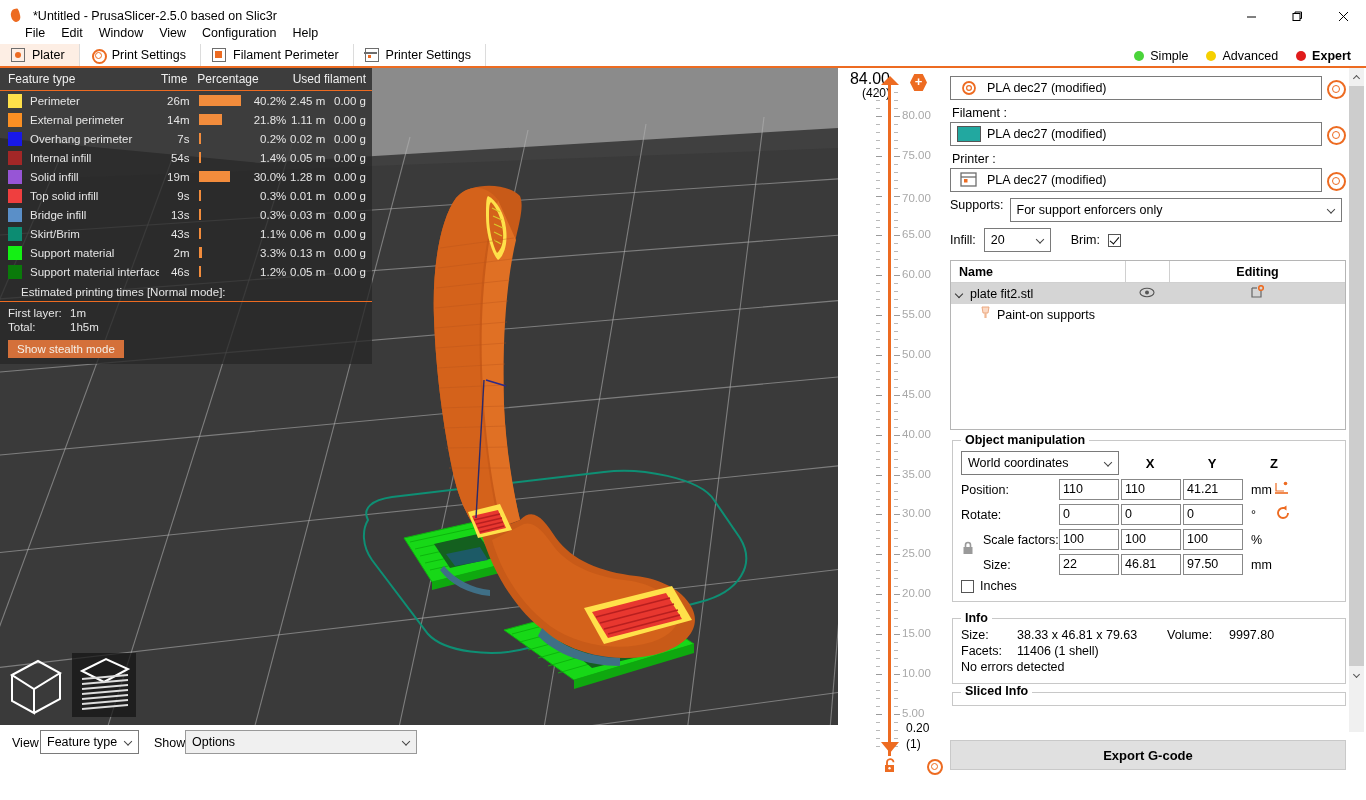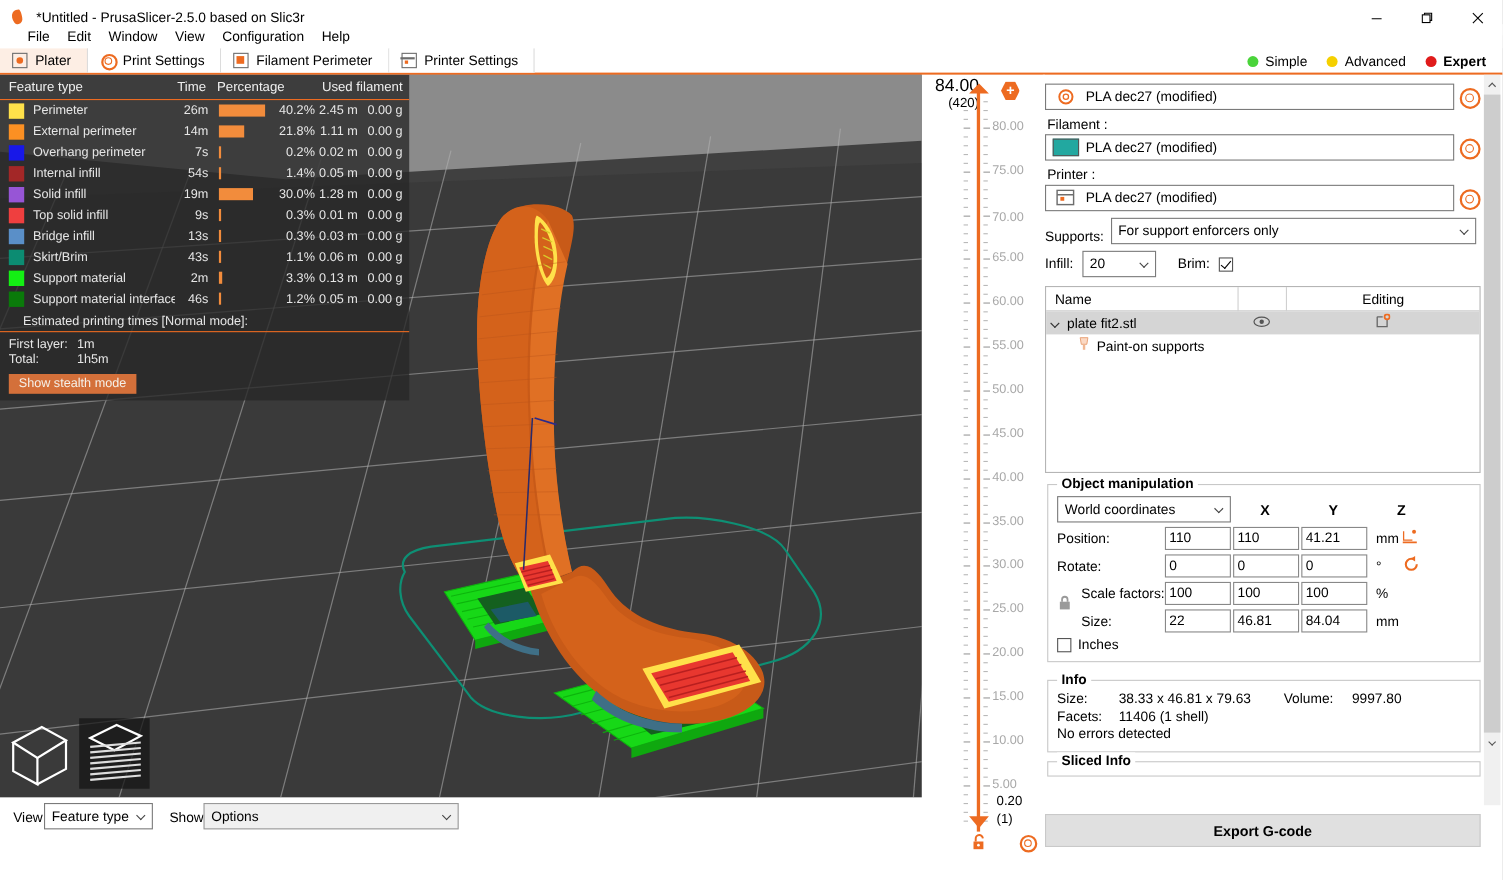--- a/index.html
+++ b/index.html
@@ -202,33 +202,33 @@
   .preset-combo {
     flex: 1; height: 24px; border: 1px solid #7a7a7a; background: #fff;
     display: flex; align-items: center; position: relative; padding-left: 6px;
   }
   .preset-combo .pval { margin-left: 30px; font-size: 12.5px; color: #000; }
   .preset-swatch { position: absolute; left: 6px; top: 3px; width: 24px; height: 16px; }
   .gear-btn { width: 18px; height: 18px; position: relative; flex: 0 0 18px; }
   .gear-btn::before{ content:""; position:absolute; left:1px; top:1px; width:15px;height:15px;border:2.5px solid #ed6b21;border-radius:50%; }
   .gear-btn::after{ content:""; position:absolute; left:5.5px; top:5.5px; width:6px;height:6px;border:1.5px solid #ed6b21;border-radius:50%; }
 
-  .supports-row { display: flex; align-items: flex-end; gap: 6px; margin: 6px 0 6px 0; padding-right: 24px;}
+  .supports-row { display: flex; align-items: flex-start; gap: 6px; margin: 6px 0 6px 0; padding-right: 24px;}
   .infill-row { display: flex; align-items: center; gap: 8px; margin-bottom: 8px; }
   .chk { width: 13px; height: 13px; border: 1px solid #555; background: #fff; position: relative; display: inline-block; }
   .chk.checked::after {
     content: ""; position: absolute; left: 3.5px; top: 0.5px; width: 4px; height: 8px;
     border-right: 1.6px solid #000; border-bottom: 1.6px solid #000; transform: rotate(40deg);
   }
 
   .objlist {
     border: 1px solid #b5b5b5; height: 170px; margin-right: 20px; background: #fff;
     display: flex; flex-direction: column;
   }
-  .ol-head { display: flex; height: 22px; align-items: center; border-bottom: 1px solid #d0d0d0; font-size: 12.5px;}
+  .ol-head { display: flex; height: 22px; align-items: center; border-bottom: 1px solid #d0d0d0; font-size: 12.5px; font-weight: bold;}
   .ol-h-name { flex: 1; padding-left: 8px; }
   .ol-h-eye { width: 44px; border-left: 1px solid #d0d0d0; height: 22px;}
   .ol-h-edit { width: 176px; border-left: 1px solid #d0d0d0; height:22px; text-align: center; line-height: 22px;}
   .ol-row { display: flex; height: 21px; align-items: center; font-size: 12.5px; }
   .ol-row.sel { background: #d5d5d5; }
   .ol-name { flex: 1; display: flex; align-items: center; gap: 5px; padding-left: 5px;}
   .ol-eye { width: 44px; text-align: center; }
   .ol-edit { width: 176px; text-align: center; }
   .chev-down { width: 6px; height: 6px; border-right: 1.6px solid #333; border-bottom: 1.6px solid #333; transform: rotate(45deg); display:inline-block; margin-right:3px; }
 
@@ -1025,21 +1025,21 @@
         <div class="inp">100</div>
         <div class="inp">100</div>
         <div class="inp">100</div>
         <div class="unit">%</div>
       </div>
 
       <div class="manip-row">
         <div class="manip-lab" style="padding-left:22px;">Size:</div>
         <div class="inp">22</div>
         <div class="inp">46.81</div>
-        <div class="inp">84.04</div>
+        <div class="inp">97.50</div>
         <div class="unit">mm</div>
       </div>
 
       <div style="display:flex;align-items:center;gap:6px;margin-top:4px;">
         <span class="chk"></span>
         <span style="font-size:12.5px;">Inches</span>
       </div>
     </div>
 
     <div class="group" style="margin-top:16px;padding:8px;">

